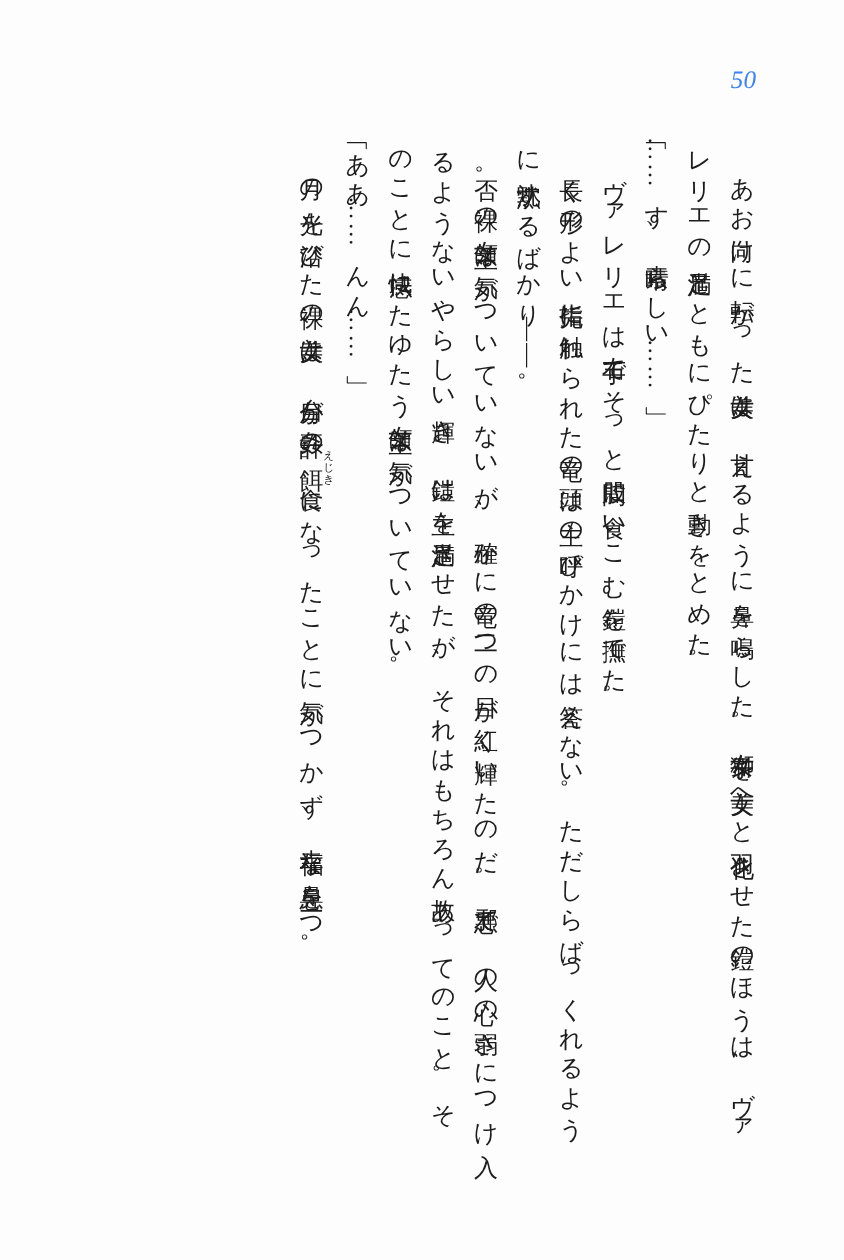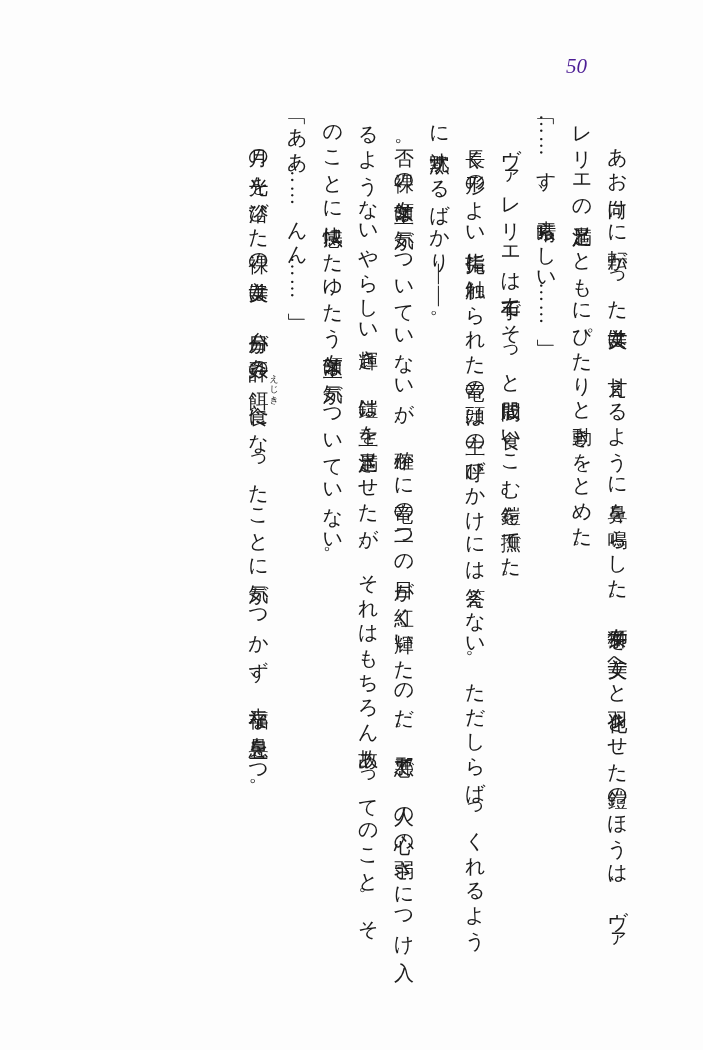--- a/index.html
+++ b/index.html
@@ -14,24 +14,24 @@
     background: #fdfdfd;
     overflow: hidden;
     font-family: "Liberation Serif", "DejaVu Serif", serif;
     color: #1c1c1c;
   }
   .page-number {
     position: absolute;
     top: 54px;
     left: 566px;
     width: 64px;
-    text-align: left;
+    text-align: right;
     font-style: italic;
     font-size: 21px;
-    color: #4c1d95;
+    color: #3b82f6;
   }
   .text-block {
     position: absolute;
     top: 112px;
     right: 68px;
     height: 840px;
     writing-mode: vertical-rl;
     -webkit-writing-mode: vertical-rl;
     text-orientation: mixed;
     -webkit-text-orientation: mixed;

